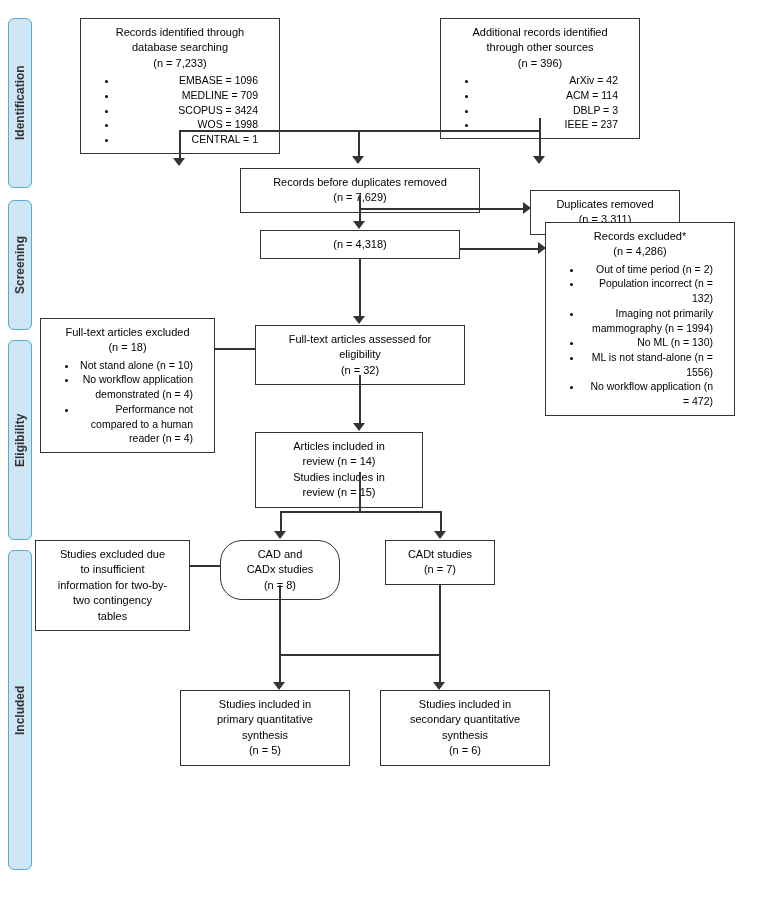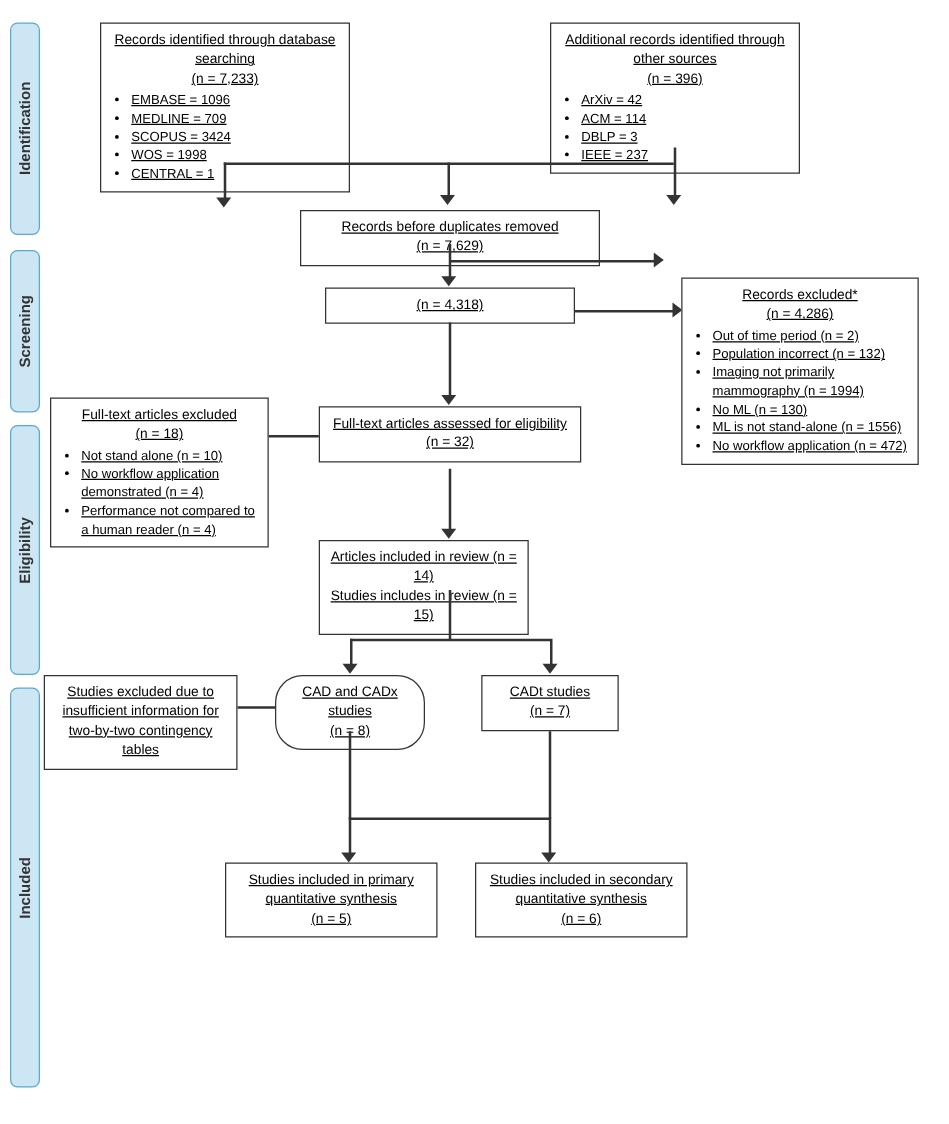--- a/index.html
+++ b/index.html
@@ -35,28 +35,27 @@
       display: flex;
       align-items: center;
       justify-content: center;
       padding: 8px 4px;
     }
 
     .box {
       border: 1.5px solid #333;
       background: #fff;
       text-align: center;
-      padding: 6px 8px;
+      padding: 6px 21px;
       line-height: 1.4;
       position: absolute;
-      text-decoration: underline;
     }
 
     .box ul {
-      text-align: left;
+      text-align: right;
       list-style: disc;
       padding-left: 16px;
       margin-top: 2px;
     }
 
     .box ul li {
       font-size: 10.5px;
     }
 
     
@@ -149,20 +148,24 @@
   <div class="box" style="left:240px; top:168px; width:240px;">
     <div>Records before duplicates removed</div>
     <div>(n = 7,629)</div>
   </div>
 
   <div class="line-v" style="left:359px; top:195px; height:28px;"></div>
 
   <div class="line-h" style="left:360px; top:208px; width:165px;"></div>
   <div class="arrow-right" style="left:523px; top:202px;"></div>
 
+  <div class="box" style="left:530px; top:190px; width:150px;">
+    <div>Duplicates removed</div>
+    <div>(n = 3,311)</div>
+  </div>
 
   <div class="arrow-down" style="left:353px; top:221px;"></div>
 
   <div class="box" style="left:260px; top:230px; width:200px;">
     <div>(n = 4,318)</div>
   </div>
 
   <div class="line-h" style="left:460px; top:248px; width:80px;"></div>
   <div class="arrow-right" style="left:538px; top:242px;"></div>
 

